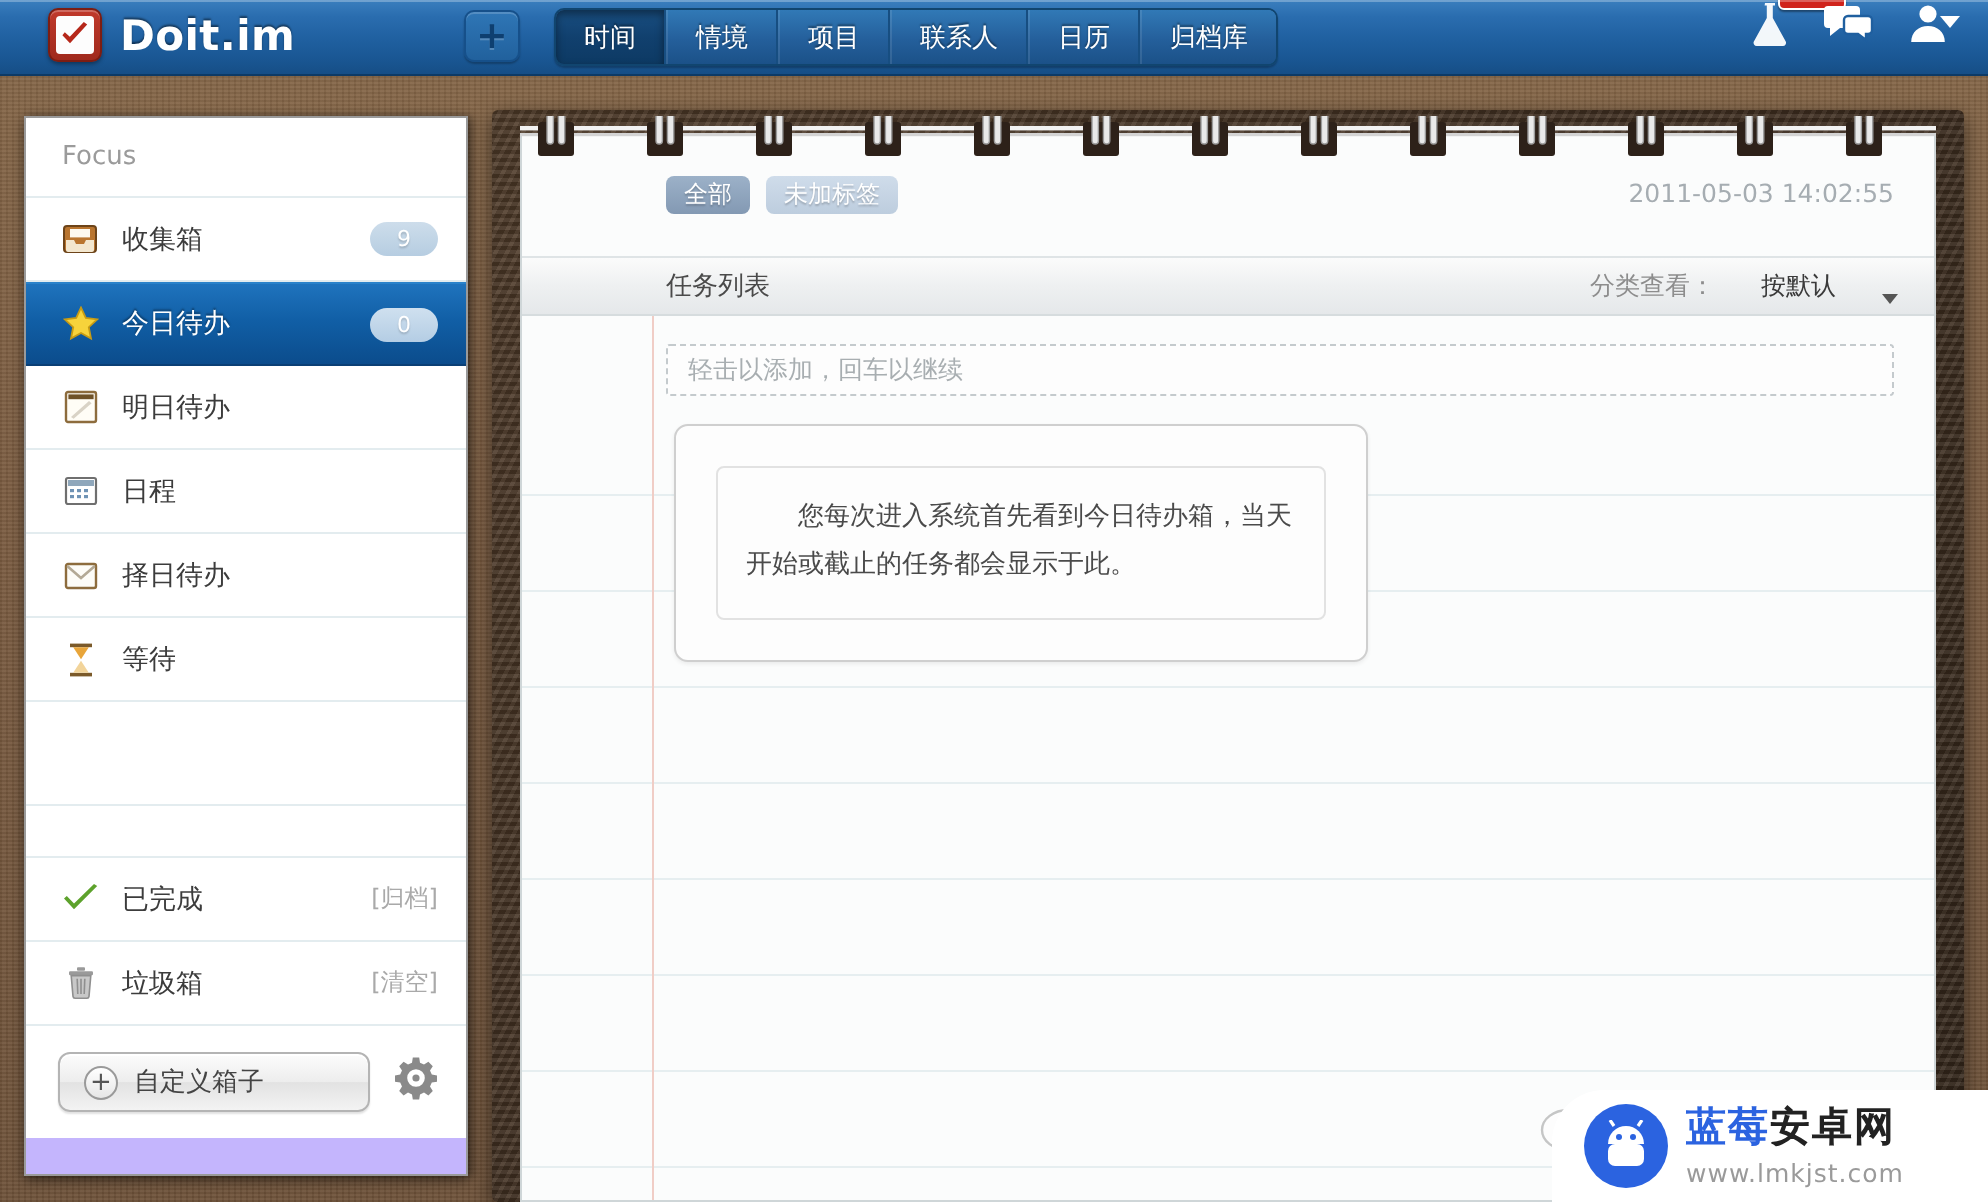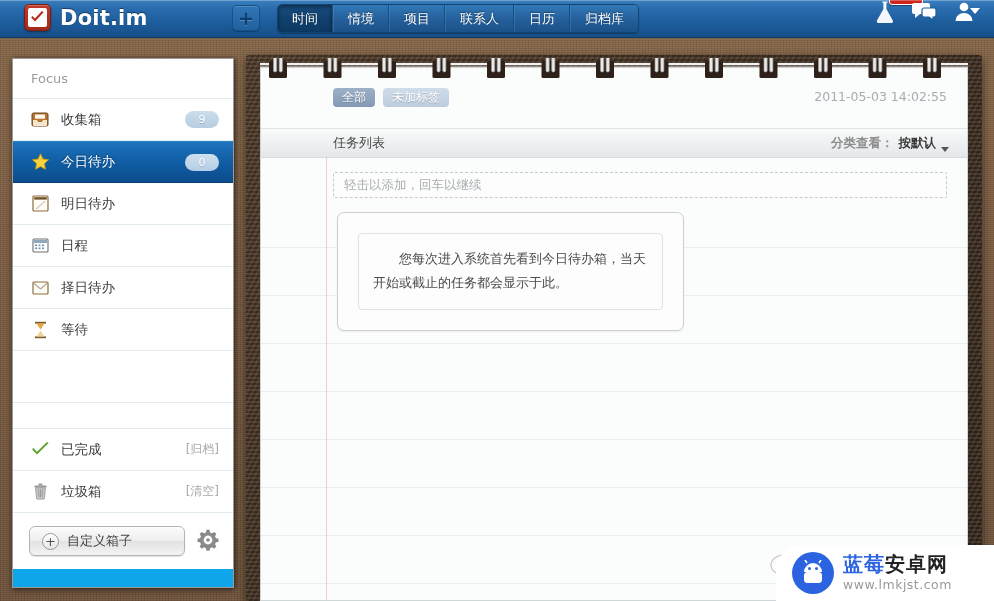--- a/index.html
+++ b/index.html
@@ -94,21 +94,21 @@
     border-radius: 3px; padding: 1px 4px 2px 4px;
     border: 1px solid #fff;
     box-shadow: 0 1px 1px rgba(0,0,0,0.4);
     line-height: 11px;
   }
   .caret-down { width:0;height:0;border-left:5px solid transparent;border-right:5px solid transparent;border-top:6px solid #ffffff; margin-left:-4px; }
 
   
   #sidebar {
     position: absolute; left: 12px; top: 58px; width: 222px; height: 530px;
-    background: #0ea5e9;
+    background: #c4b5fd;
     border: 1px solid #9a9a9a;
     box-shadow: 0 2px 6px rgba(0,0,0,0.45), 2px 0 4px rgba(0,0,0,0.3);
     overflow: hidden;
   }
   .section-head {
     height: 40px; padding-left: 18px; display: flex; align-items: center;
     color: #9b9b9b; font-size: 13px;
     background: #ffffff;
     border-bottom: 1px solid #e3ecef;
   }
@@ -208,21 +208,21 @@
   .stamp {
     margin-left: auto; color: #a6adb2; font-size: 12.5px; padding-top: 1px;
   }
   .listbar {
     position: relative; height: 30px; display: flex; align-items: center;
     padding: 0 18px 0 72px;
     background: linear-gradient(180deg, #fbfbfb 0%, #eef0f1 50%, #e5e8ea 100%);
     border-top: 1px solid #dfe4e6; border-bottom: 1px solid #d6dcde;
     color: #4a4a4a; font-size: 13px;
   }
-  .listbar .right { margin-left: auto; display: flex; align-items: flex-end; gap: 5px; font-weight: bold; }
+  .listbar .right { margin-left: auto; display: flex; align-items: flex-end; gap: 23px; }
   .listbar .lab { color: #8d8d8d; font-size: 12.5px; }
   .listbar .val { color: #3a3a3a; font-size: 12.5px; }
   .tri-down { width:0;height:0;border-left:4px solid transparent;border-right:4px solid transparent;border-top:5px solid #555; }
 
   .addbox-wrap { position: relative; padding: 14px 20px 0 72px; }
   .addbox {
     height: 26px; border: 1px dashed #c4cacd; border-radius: 2px;
     background: #fdfdfd;
     display: flex; align-items: center; padding-left: 10px;
     color: #a8aeb1; font-size: 12.5px;
@@ -253,21 +253,21 @@
     background: #ffffff; border-top-left-radius: 26px;
     display: flex; align-items: center; gap: 9px; padding-left: 16px;
   }
   .wm-circle {
     width: 42px; height: 42px; border-radius: 50%;
     background: #2b63e0; display:flex; align-items:center; justify-content:center;
     flex: none;
   }
   .wm-texts { display: flex; flex-direction: column; line-height: 1; }
   .wm-title { font-size: 20px; font-weight: bold; color: #222; letter-spacing: 1px; }
-  .wm-title .blue { color: #2b63e0; }
+  .wm-title .blue { color: #2b63e0; font-family: Liberation Mono, monospace; }
   .wm-url { font-size: 12.5px; color: #9a9a9a; margin-top: 5px; letter-spacing: 0.5px; }
   .wm-doodle { position: absolute; left: 12px; bottom: 22px; opacity: 0.55; }
 </style>
 </head>
 <body>
 
 <div id="topbar">
 
   <div class="brand">
     <div class="logo-box">

